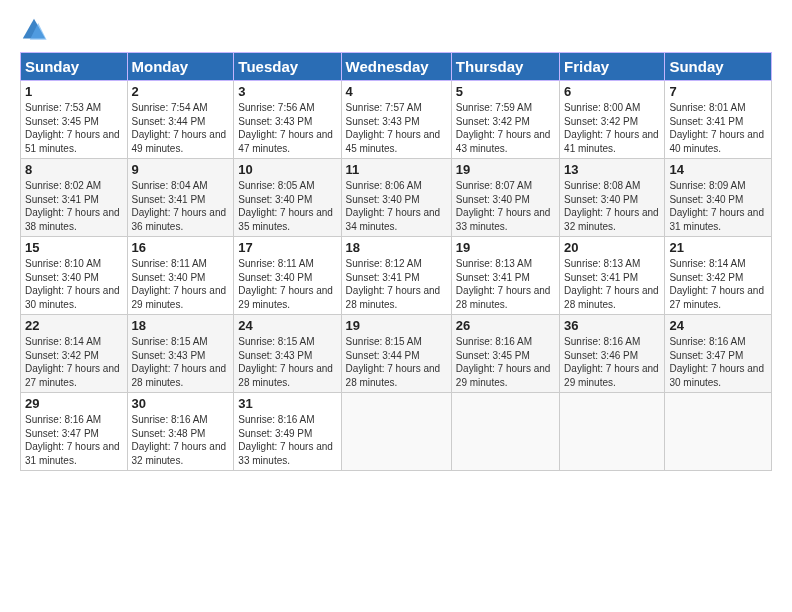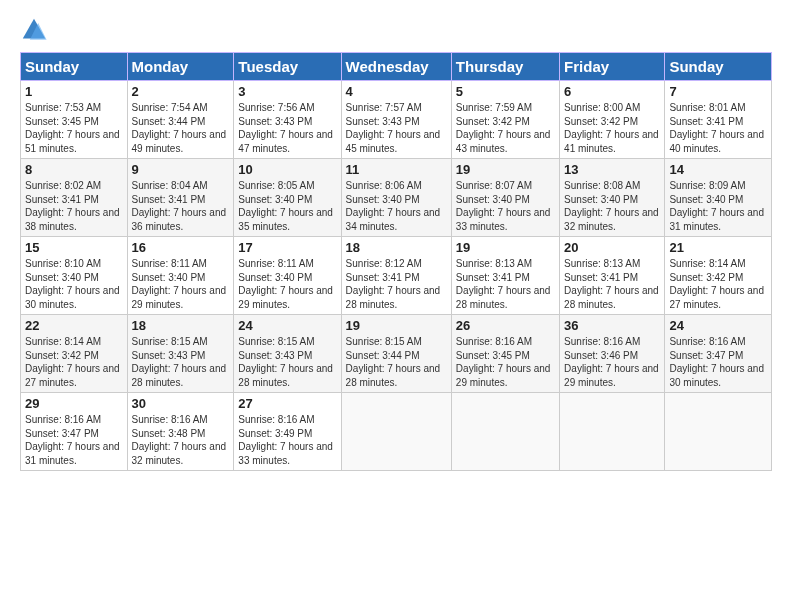--- a/index.html
+++ b/index.html
@@ -251,21 +251,21 @@
         <tr>
           <td>
             <span class="day-number">29</span>
             <div class="day-info">Sunrise: 8:16 AM<br>Sunset: 3:47 PM<br>Daylight: 7 hours and 31 minutes.</div>
           </td>
           <td>
             <span class="day-number">30</span>
             <div class="day-info">Sunrise: 8:16 AM<br>Sunset: 3:48 PM<br>Daylight: 7 hours and 32 minutes.</div>
           </td>
           <td>
-            <span class="day-number">27</span>
+            <span class="day-number">31</span>
             <div class="day-info">Sunrise: 8:16 AM<br>Sunset: 3:49 PM<br>Daylight: 7 hours and 33 minutes.</div>
           </td>
           <td class="empty-cell"></td>
           <td class="empty-cell"></td>
           <td class="empty-cell"></td>
           <td class="empty-cell"></td>
         </tr>
       </tbody>
   </table>
 </div>

